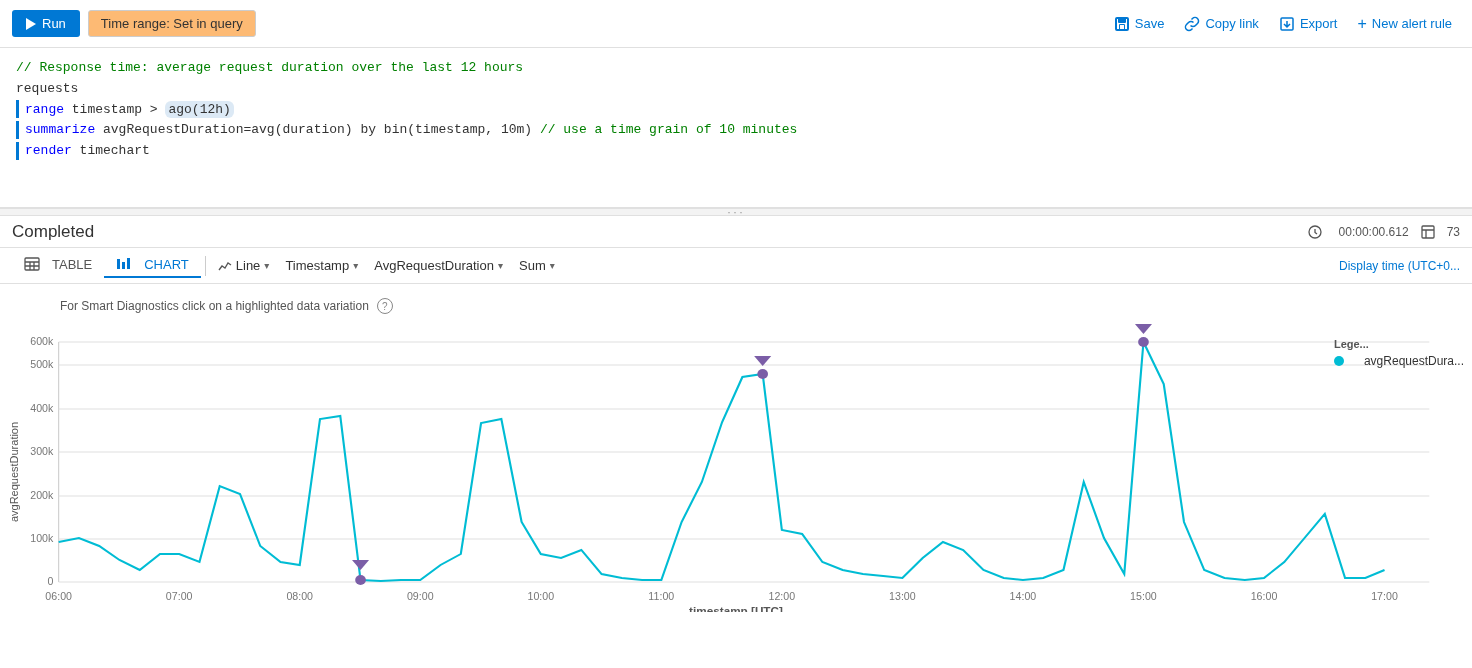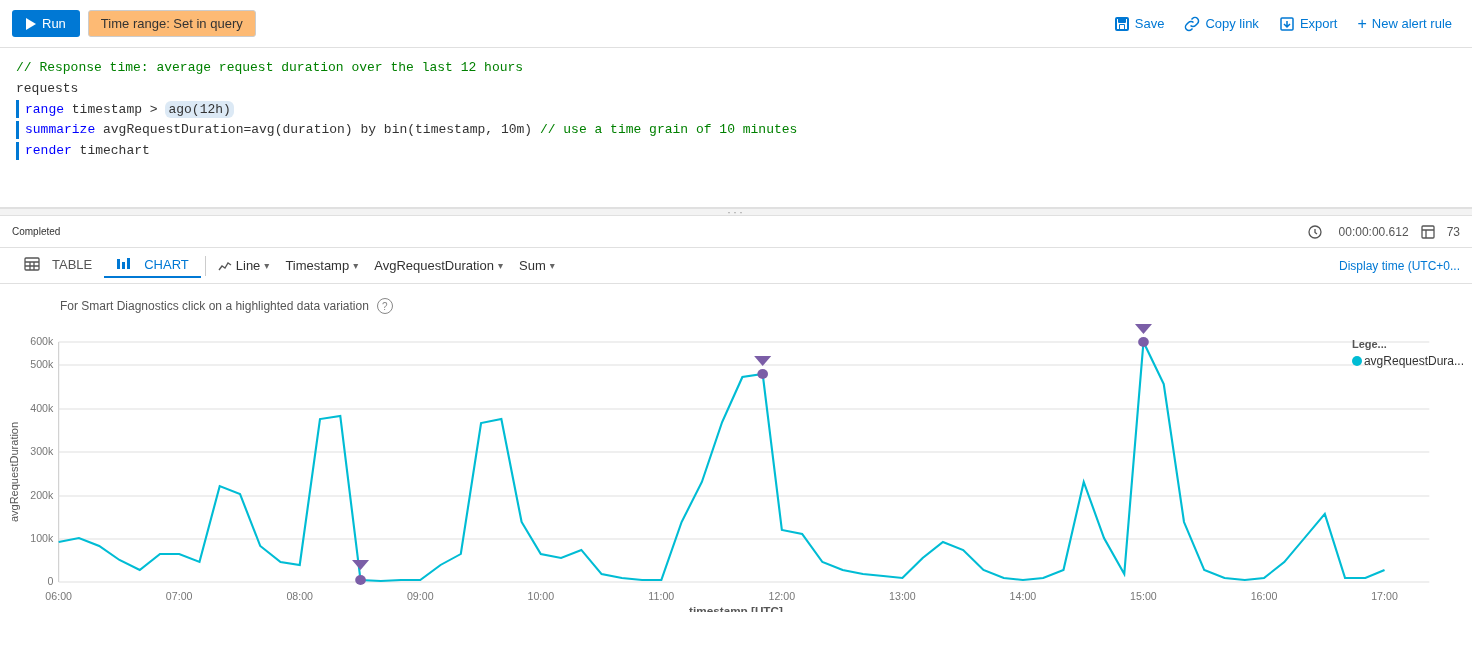--- a/index.html
+++ b/index.html
@@ -47,21 +47,21 @@
       height: 8px; background: #f3f3f3; border-top: 1px solid #e0e0e0; border-bottom: 1px solid #e0e0e0;
       display: flex; align-items: center; justify-content: center; cursor: row-resize;
       color: #999; font-size: 12px; letter-spacing: 2px;
     }
 
     
     #results-bar {
       display: flex; align-items: center; padding: 4px 12px; border-bottom: 1px solid #e0e0e0;
       background: #fff; height: 32px;
     }
-    .status-completed { color: #333; font-size: 10px; }
+    .status-completed { color: #333; font-size: 17px; }
     .results-right { margin-left: auto; display: flex; align-items: center; gap: 12px; color: #555; font-size: 12px; }
 
     
     #view-tabs {
       display: flex; align-items: center; padding: 4px 12px; border-bottom: 1px solid #e0e0e0;
       background: #fff; height: 36px; gap: 0;
     }
     .view-tab {
       display: flex; align-items: flex-start; gap: 12px; padding: 4px 12px;
       cursor: pointer; font-size: 13px; color: #555; border-bottom: 2px solid transparent;
@@ -91,21 +91,21 @@
       cursor: pointer;
     }
 
     
     #main-chart { width: 100%; }
 
     .legend-area {
       position: absolute; right: 8px; top: 16px; font-size: 12px; color: #333;
       display: flex; flex-direction: column; gap: 4px;
     }
-    .legend-item { display: flex; align-items: center; gap: 2px; }
+    .legend-item { display: flex; align-items: center; gap: 20px; }
     .legend-dot { width: 10px; height: 10px; border-radius: 50%; background: #00bcd4; }
   </style>
 </head>
 <body>
 
 <div id="toolbar">
   <button class="btn-run">
     <span class="play-icon"></span>
     <span>Run</span>
   </button>

